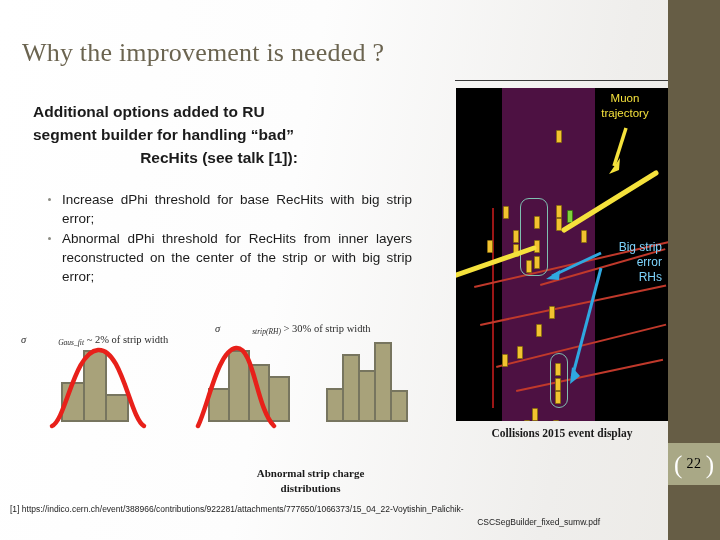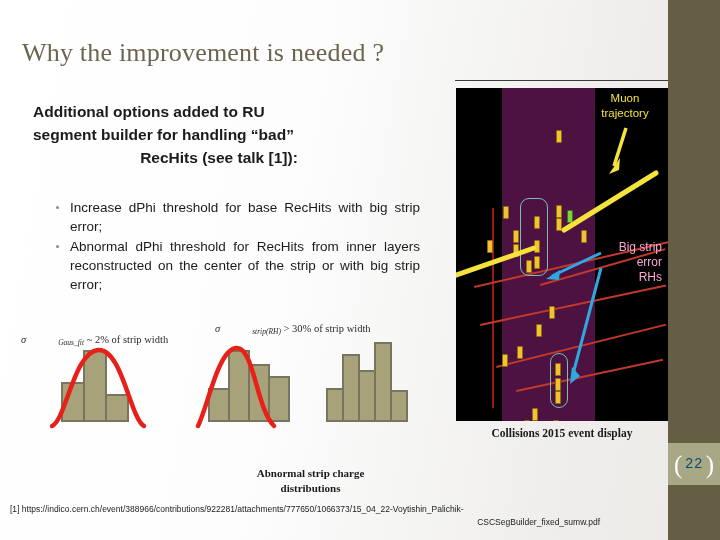--- a/index.html
+++ b/index.html
@@ -34,23 +34,23 @@
     left: 668px;
     top: 443px;
     width: 52px;
     height: 42px;
     background: #a9a886;
     display: flex;
     align-items: center;
     justify-content: center;
   }
   .page-badge .num {
-    font-family: Liberation Mono, monospace;
+    font-family: Liberation Serif, serif;
     font-size: 14px;
-    color: #0c4a6e;
+    color: #000000;
     letter-spacing: 0.5px;
   }
   .page-badge .brk {
     position: absolute;
     top: 9px;
     font-size: 25px;
     line-height: 25px;
     color: #ffffff;
     font-family: "Liberation Serif", serif;
     font-weight: 300;
@@ -94,21 +94,21 @@
     font-weight: bold;
   }
   .body-text .lastline {
     text-align: center;
   }
   .bullets {
     position: absolute;
     left: 36px;
     top: 186px;
     width: 372px;
-    margin: 12px;
+    margin: 4px;
     padding: 0;
     list-style: none;
   }
   .bullets li {
     position: relative;
     padding-left: 22px;
     font-size: 13.5px;
     line-height: 19px;
     color: #1b1b1b;
     margin-bottom: 1px;
@@ -249,21 +249,21 @@
     font-size: 11.5px;
     line-height: 15px;
     font-family: "Liberation Sans", sans-serif;
   }
   .lbl-big {
     position: absolute;
     left: 110px;
     top: 152px;
     width: 96px;
     text-align: right;
-    color: #f9a8d4;
+    color: #7dd3fc;
     font-size: 12px;
     line-height: 15px;
     font-family: "Liberation Sans", sans-serif;
     padding-right: 4px;
   }
   .yellow-arrow {
     position: absolute;
     pointer-events: none;
   }
   .cap-evt {

